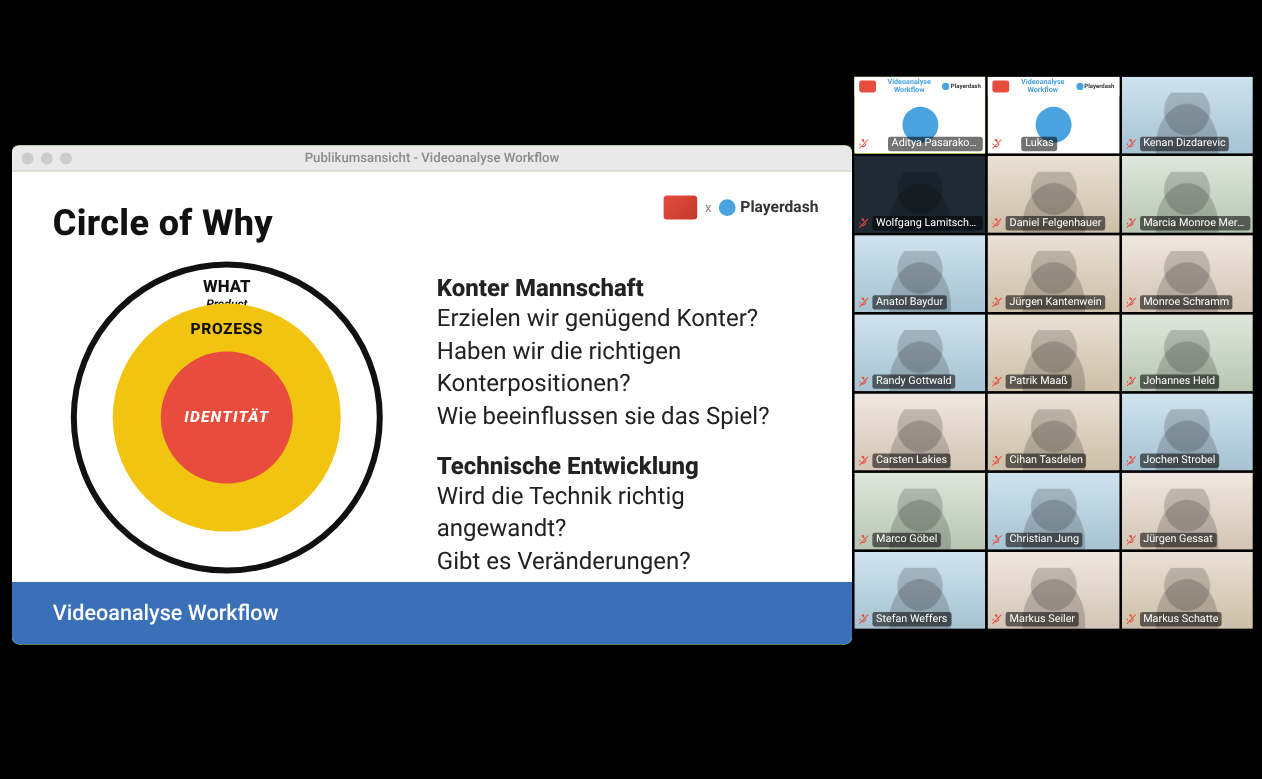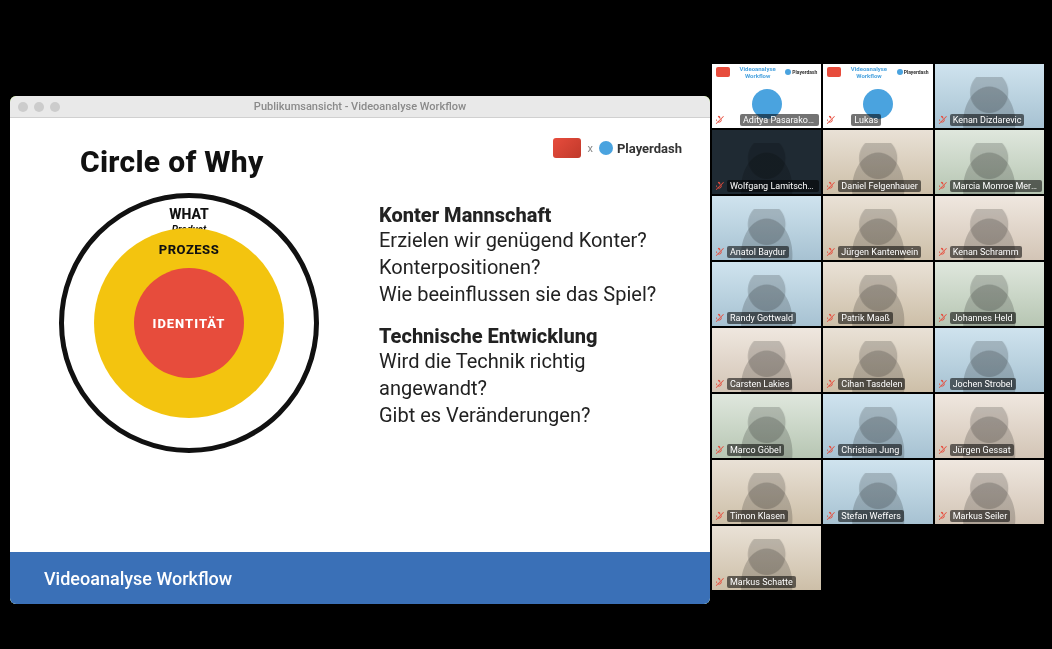--- a/index.html
+++ b/index.html
@@ -12,23 +12,23 @@
   }
   .stage {
     position: relative;
     width: 1052px;
     height: 649px;
   }
   
   .pres-window {
     position: absolute;
     left: 10px;
-    top: 96px;
+    top: 121px;
     width: 700px;
-    height: 508px;
+    height: 416px;
     background: #84cc16;
     border-radius: 6px;
     overflow: hidden;
     box-shadow: 0 0 0 1px rgba(0,0,0,.15);
   }
   .titlebar {
     height: 22px;
     background: #e9e9e9;
     display: flex;
     align-items: center;
@@ -59,21 +59,20 @@
     background: #fff;
   }
   .slide-pad {
     padding: 26px 34px 0 34px;
   }
   .slide-title {
     font-size: 30px;
     font-weight: 800;
     color: #111;
     letter-spacing: .3px;
-    margin-left: 36px;
   }
   .logos {
     position: absolute;
     top: 20px;
     right: 28px;
     display: flex;
     align-items: center;
     gap: 6px;
   }
   .logo-badge {
@@ -87,21 +86,21 @@
   }
   .pd-circle {
     width: 14px; height: 14px; border-radius: 50%;
     background: #4aa3df;
   }
   .pd-text {
     font-size: 13px; font-weight: 700; color:#333;
   }
   .slide-body {
     display: flex;
-    gap: 45px;
+    gap: 30px;
     margin-top: 14px;
     justify-content: flex-end;
   }
   
   .circle-wrap {
     width: 290px;
     flex: 0 0 auto;
     display: flex;
     justify-content: center;
   }
@@ -117,21 +116,21 @@
     position: relative;
     width: 190px; height: 190px;
     border-radius: 50%;
     background: #f3c40f;
     display: flex; align-items: center; justify-content: center;
   }
   .ring-inner {
     width: 110px; height: 110px;
     border-radius: 50%;
     background: #e74c3c;
-    display: flex; align-items: center; justify-content: center;
+    display: flex; align-items: center; justify-content: center; font-style: italic;
   }
   .lbl-what {
     position: absolute;
     top: 8px; left: 0; right: 0;
     text-align: center;
     font-weight: 800;
     font-size: 14px;
     color: #111;
   }
   .lbl-product {
@@ -306,20 +305,21 @@
                   <span class="lbl-ident">IDENTITÄT</span>
                 </div>
               </div>
             </div>
           </div>
 
           <div class="bullets" id="bullets">
 
           <div class="b-head">Konter Mannschaft</div>
               <div class="b-line">Erzielen wir genügend Konter?</div>
+              <div class="b-line">Haben wir die richtigen</div>
               <div class="b-line">Konterpositionen?</div>
               <div class="b-line">Wie beeinflussen sie das Spiel?</div>
               <div class="b-head">Technische Entwicklung</div>
               <div class="b-line">Wird die Technik richtig angewandt?</div>
               <div class="b-line">Gibt es Veränderungen?</div>
             </div>
         </div>
       </div>
 
       <div class="footer-band">
@@ -467,21 +467,21 @@
       <div class="tile">
         <div class="bg bg-room4">
           <div class="person"></div>
         </div>
         <div class="namebar">
           <span class="muteicon">
             <svg viewBox="0 0 24 24" width="10" height="10">
               <path fill="#e74c3c" d="M19 11a7 7 0 0 1-11.3 5.5l1.5-1.5A5 5 0 0 0 17 11h2zM12 14a3 3 0 0 0 3-3V5a3 3 0 0 0-5.8-1L15 9.8V11a3 3 0 0 1-3 3zm-7.7 6.3 18-18 1.4 1.4-18 18-1.4-1.4zM5 11h2a5 5 0 0 0 .6 2.4l-1.5 1.5A7 7 0 0 1 5 11z"></path>
             </svg>
           </span>
-          <span class="pname">Kenan Schramm</span>
+          <span class="pname">Monroe Schramm</span>
         </div>
       </div>
       <div class="tile">
         <div class="bg bg-room1">
           <div class="person"></div>
         </div>
         <div class="namebar">
           <span class="muteicon">
             <svg viewBox="0 0 24 24" width="10" height="10">
               <path fill="#e74c3c" d="M19 11a7 7 0 0 1-11.3 5.5l1.5-1.5A5 5 0 0 0 17 11h2zM12 14a3 3 0 0 0 3-3V5a3 3 0 0 0-5.8-1L15 9.8V11a3 3 0 0 1-3 3zm-7.7 6.3 18-18 1.4 1.4-18 18-1.4-1.4zM5 11h2a5 5 0 0 0 .6 2.4l-1.5 1.5A7 7 0 0 1 5 11z"></path>
@@ -588,66 +588,53 @@
         <div class="namebar">
           <span class="muteicon">
             <svg viewBox="0 0 24 24" width="10" height="10">
               <path fill="#e74c3c" d="M19 11a7 7 0 0 1-11.3 5.5l1.5-1.5A5 5 0 0 0 17 11h2zM12 14a3 3 0 0 0 3-3V5a3 3 0 0 0-5.8-1L15 9.8V11a3 3 0 0 1-3 3zm-7.7 6.3 18-18 1.4 1.4-18 18-1.4-1.4zM5 11h2a5 5 0 0 0 .6 2.4l-1.5 1.5A7 7 0 0 1 5 11z"></path>
             </svg>
           </span>
           <span class="pname">Jürgen Gessat</span>
         </div>
       </div>
       <div class="tile">
+        <div class="bg bg-room1">
+          <div class="person"></div>
+        </div>
+        <div class="namebar">
+          <span class="muteicon">
+            <svg viewBox="0 0 24 24" width="10" height="10">
+              <path fill="#e74c3c" d="M19 11a7 7 0 0 1-11.3 5.5l1.5-1.5A5 5 0 0 0 17 11h2zM12 14a3 3 0 0 0 3-3V5a3 3 0 0 0-5.8-1L15 9.8V11a3 3 0 0 1-3 3zm-7.7 6.3 18-18 1.4 1.4-18 18-1.4-1.4zM5 11h2a5 5 0 0 0 .6 2.4l-1.5 1.5A7 7 0 0 1 5 11z"></path>
+            </svg>
+          </span>
+          <span class="pname">Stefan Weffers</span>
+        </div>
+      </div>
+      <div class="tile">
+        <div class="bg bg-room4">
+          <div class="person"></div>
+        </div>
+        <div class="namebar">
+          <span class="muteicon">
+            <svg viewBox="0 0 24 24" width="10" height="10">
+              <path fill="#e74c3c" d="M19 11a7 7 0 0 1-11.3 5.5l1.5-1.5A5 5 0 0 0 17 11h2zM12 14a3 3 0 0 0 3-3V5a3 3 0 0 0-5.8-1L15 9.8V11a3 3 0 0 1-3 3zm-7.7 6.3 18-18 1.4 1.4-18 18-1.4-1.4zM5 11h2a5 5 0 0 0 .6 2.4l-1.5 1.5A7 7 0 0 1 5 11z"></path>
+            </svg>
+          </span>
+          <span class="pname">Markus Seiler</span>
+        </div>
+      </div>
+      <div class="tile">
         <div class="bg bg-room2">
           <div class="person"></div>
         </div>
         <div class="namebar">
           <span class="muteicon">
             <svg viewBox="0 0 24 24" width="10" height="10">
               <path fill="#e74c3c" d="M19 11a7 7 0 0 1-11.3 5.5l1.5-1.5A5 5 0 0 0 17 11h2zM12 14a3 3 0 0 0 3-3V5a3 3 0 0 0-5.8-1L15 9.8V11a3 3 0 0 1-3 3zm-7.7 6.3 18-18 1.4 1.4-18 18-1.4-1.4zM5 11h2a5 5 0 0 0 .6 2.4l-1.5 1.5A7 7 0 0 1 5 11z"></path>
             </svg>
           </span>
-          <span class="pname">Timon Klasen</span>
-        </div>
-      </div>
-      <div class="tile">
-        <div class="bg bg-room1">
-          <div class="person"></div>
-        </div>
-        <div class="namebar">
-          <span class="muteicon">
-            <svg viewBox="0 0 24 24" width="10" height="10">
-              <path fill="#e74c3c" d="M19 11a7 7 0 0 1-11.3 5.5l1.5-1.5A5 5 0 0 0 17 11h2zM12 14a3 3 0 0 0 3-3V5a3 3 0 0 0-5.8-1L15 9.8V11a3 3 0 0 1-3 3zm-7.7 6.3 18-18 1.4 1.4-18 18-1.4-1.4zM5 11h2a5 5 0 0 0 .6 2.4l-1.5 1.5A7 7 0 0 1 5 11z"></path>
-            </svg>
-          </span>
-          <span class="pname">Stefan Weffers</span>
-        </div>
-      </div>
-      <div class="tile">
-        <div class="bg bg-room4">
-          <div class="person"></div>
-        </div>
-        <div class="namebar">
-          <span class="muteicon">
-            <svg viewBox="0 0 24 24" width="10" height="10">
-              <path fill="#e74c3c" d="M19 11a7 7 0 0 1-11.3 5.5l1.5-1.5A5 5 0 0 0 17 11h2zM12 14a3 3 0 0 0 3-3V5a3 3 0 0 0-5.8-1L15 9.8V11a3 3 0 0 1-3 3zm-7.7 6.3 18-18 1.4 1.4-18 18-1.4-1.4zM5 11h2a5 5 0 0 0 .6 2.4l-1.5 1.5A7 7 0 0 1 5 11z"></path>
-            </svg>
-          </span>
-          <span class="pname">Markus Seiler</span>
-        </div>
-      </div>
-      <div class="tile">
-        <div class="bg bg-room2">
-          <div class="person"></div>
-        </div>
-        <div class="namebar">
-          <span class="muteicon">
-            <svg viewBox="0 0 24 24" width="10" height="10">
-              <path fill="#e74c3c" d="M19 11a7 7 0 0 1-11.3 5.5l1.5-1.5A5 5 0 0 0 17 11h2zM12 14a3 3 0 0 0 3-3V5a3 3 0 0 0-5.8-1L15 9.8V11a3 3 0 0 1-3 3zm-7.7 6.3 18-18 1.4 1.4-18 18-1.4-1.4zM5 11h2a5 5 0 0 0 .6 2.4l-1.5 1.5A7 7 0 0 1 5 11z"></path>
-            </svg>
-          </span>
           <span class="pname">Markus Schatte</span>
         </div>
       </div>
     </div>
 
 </div>
 
 </body></html>

